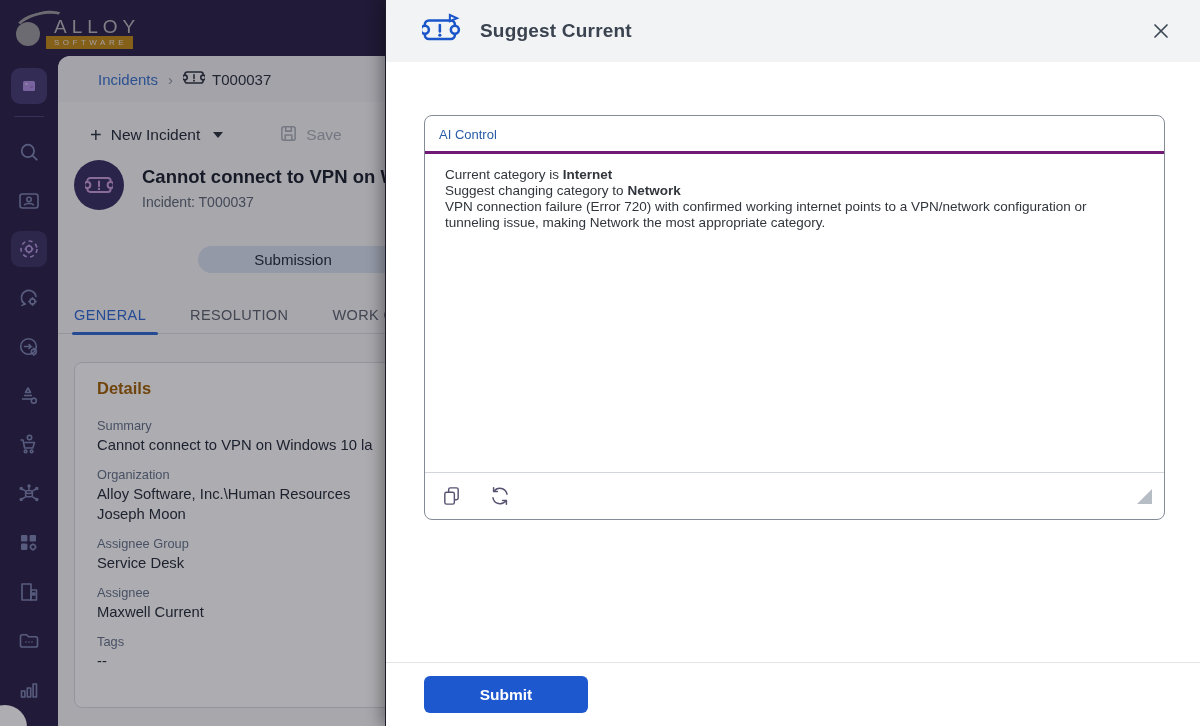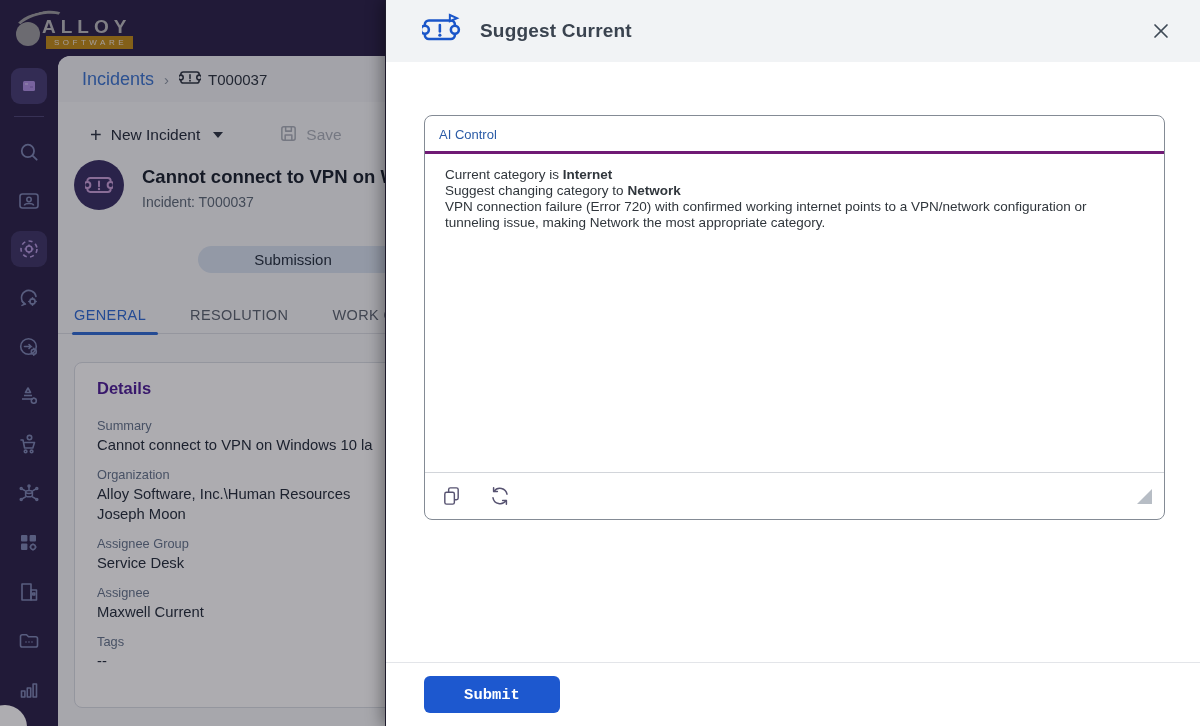--- a/index.html
+++ b/index.html
@@ -5,37 +5,37 @@
   * { margin:0; padding:0; box-sizing:border-box; }
   html,body { width:1200px; height:726px; overflow:hidden; }
   body { font-family:"Liberation Sans", sans-serif; background:#2a2148; }
   .screen { position:relative; width:1200px; height:726px; overflow:hidden; background:#2a2148; }
 
   
   .topbar { position:absolute; left:0; top:0; width:1200px; height:56px; background:#2a2148; }
   .logo { position:absolute; left:14px; top:8px; width:150px; height:44px; }
   .logo-circle { position:absolute; left:2px; top:14px; width:24px; height:24px; border-radius:50%; background:#9b9b9e; }
   .logo-swoosh { position:absolute; left:0px; top:4px; width:54px; height:26px; border:solid transparent; border-top:3px solid #9b9b9e; border-radius:50%; transform:rotate(-14deg); }
-  .logo-word { position:absolute; left:28px; top:8px; font-size:19px; font-weight:bold; letter-spacing:5px; color:#b9b9bd; }
+  .logo-word { position:absolute; left:40px; top:8px; font-size:19px; font-weight:normal; letter-spacing:5px; color:#b9b9bd; }
   .logo-badge { position:absolute; left:32px; top:28px; background:#c08a18; color:#efe7dc; font-size:8px; font-weight:normal; letter-spacing:3.5px; padding:2px 6px 2px 8px; }
 
   
   .sidebar { position:absolute; left:0; top:56px; width:58px; bottom:0; background:#2a2148; display:flex; flex-direction:column; align-items:center; }
   .side-tile { width:36px; height:36px; border-radius:9px; display:flex; align-items:center; justify-content:center; margin-top:12px; }
   .side-tile.sel1 { background:#453c72; }
   .side-tile.sel2 { background:#3d3566; }
   .side-div { width:30px; height:0; border-top:1px solid #4b4474; margin:12px 0 4px 0; }
   .side-ic { width:36px; height:36px; display:flex; align-items:center; justify-content:center; margin-top:13px; }
   .side-ic svg, .side-tile svg { display:block; }
   .fab { position:absolute; left:-17px; top:705px; width:44px; height:44px; border-radius:50%; background:#ffffff; z-index:4; }
 
   
   .content { position:absolute; left:58px; top:56px; right:0; bottom:0; background:#f5f6f8; border-top-left-radius:12px; overflow:hidden; }
   .crumbbar { position:absolute; left:0; top:0; right:0; height:46px; background:#eef0f3; border-top-left-radius:12px; display:flex; align-items:center; padding-left:24px; gap:10px; }
-  .crumb-link { color:#3b74cf; font-size:18px; }
+  .crumb-link { color:#3b74cf; font-size:15px;margin-left:16px; }
   .crumb-sep { color:#8b95a3; font-size:15px; }
   .crumb-cur { color:#2a323e; font-size:15px; display:flex; align-items:center; gap:7px; }
 
   .toolbar { position:absolute; left:0; top:58px; right:0; height:42px; display:flex; align-items:center; padding-left:32px; }
   .btn-newinc { display:flex; align-items:center; gap:9px; color:#232c3a; font-size:15.5px; font-weight:500; }
   .plus { font-size:20px; font-weight:400; line-height:1; color:#2b3442; }
   .caret { width:0; height:0; border-left:5px solid transparent; border-right:5px solid transparent; border-top:6px solid #2b3442; margin-left:4px; }
   .btn-save { display:flex; align-items:center; gap:8px; color:#a9afb8; font-size:15.5px; margin-left:56px; }
   .btn-print { color:#232c3a; font-size:16px; margin-left:54px; }
 
@@ -48,21 +48,21 @@
   .stages { position:absolute; left:140px; top:190px; height:27px; width:270px; background:#d6e1ee; border-radius:14px 0 0 14px; display:flex; align-items:center; overflow:hidden; }
   .stage1 { width:190px; text-align:center; font-size:15px; color:#242f3e; }
   .stage2 { font-size:15px; color:#242f3e; margin-left:14px; }
 
   .tabs { position:absolute; left:0; top:240px; right:0; height:38px; border-bottom:1px solid #d9dde3; display:flex; align-items:center; padding-left:16px; gap:44px; }
   .tab { font-size:14.5px; letter-spacing:0.4px; color:#5b6470; font-weight:500; white-space:nowrap; position:relative; height:38px; display:flex; align-items:center; }
   .tab.active { color:#2e6bd4; }
   .tab.active::after { content:""; position:absolute; left:-2px; right:-12px; bottom:-1px; height:3px; background:#2e6bd4; border-radius:2px; }
 
   .card { position:absolute; left:16px; top:306px; width:600px; height:346px; background:#fdfdfe; border:1px solid #d8dce2; border-radius:8px; padding:16px 22px; overflow:hidden; }
-  .card-title { font-size:16.5px; font-weight:bold; color:#4c1d95; margin-bottom:20px; }
+  .card-title { font-size:16.5px; font-weight:bold; color:#a16207; margin-bottom:20px; }
   .f-label { font-size:12.8px; color:#64748b; margin-top:14px; }
   .f-value { font-size:14.8px; color:#232d3a; margin-top:4px; white-space:nowrap; }
 
   
   .backdrop { position:absolute; inset:0; background:rgba(17,15,26,0.34); z-index:50; }
 
   
   .modal { position:absolute; left:385px; top:0; width:815px; height:726px; background:#ffffff; z-index:100; box-shadow:-4px 0 14px rgba(0,0,0,0.35); border-left:1px solid #1d1a2b; }
   .m-head { position:absolute; left:0; top:0; right:0; height:62px; background:#f1f3f5; display:flex; align-items:center; padding:0 24px 0 36px; }
   .m-title { font-size:19px; font-weight:600; color:#3a434f; margin-left:18px; letter-spacing:0.2px; }
@@ -70,21 +70,21 @@
 
   .ai-box { position:absolute; left:38px; top:115px; width:741px; height:405px; border:1px solid #848b95; border-radius:8px; background:#fff; }
   .ai-label { font-size:13px; color:#2a5ba6; padding:11px 14px 9px 14px; border-bottom:3px solid #701a75; }
   .ai-text { padding:13px 20px 0 20px; font-size:13.5px; line-height:16px; color:#30363c; }
   .ai-line { margin-bottom:0px; }
   .ai-actions { position:absolute; left:0; right:0; bottom:0; height:47px; border-top:1px solid #d2d5da; display:flex; align-items:center; padding-left:15px; gap:27px; }
   .ai-act { width:22px; height:22px; display:flex; align-items:center; justify-content:center; cursor:pointer; }
   .resize-handle { position:absolute; right:12px; bottom:15px; width:0; height:0; border-left:15px solid transparent; border-bottom:15px solid #b7bdc5; }
 
   .m-foot { position:absolute; left:0; right:0; bottom:0; height:64px; border-top:1px solid #e3e5e9; }
-  .submit-btn { position:absolute; left:38px; top:13px; width:136px; height:37px; background:#1d58cf; color:#ffffff; font-size:15.5px; font-weight:600; border:none; border-radius:6px; cursor:pointer; font-family:Liberation Mono, monospace; }
+  .submit-btn { position:absolute; left:38px; top:13px; width:164px; height:37px; background:#1d58cf; color:#ffffff; font-size:15.5px; font-weight:600; border:none; border-radius:6px; cursor:pointer; font-family:Liberation Sans, sans-serif; }
 </style>
 </head>
 <body>
 
 <div class="screen">
 
   <div class="topbar">
     <div class="logo">
       <div class="logo-swoosh"></div>
       <div class="logo-circle"></div>

